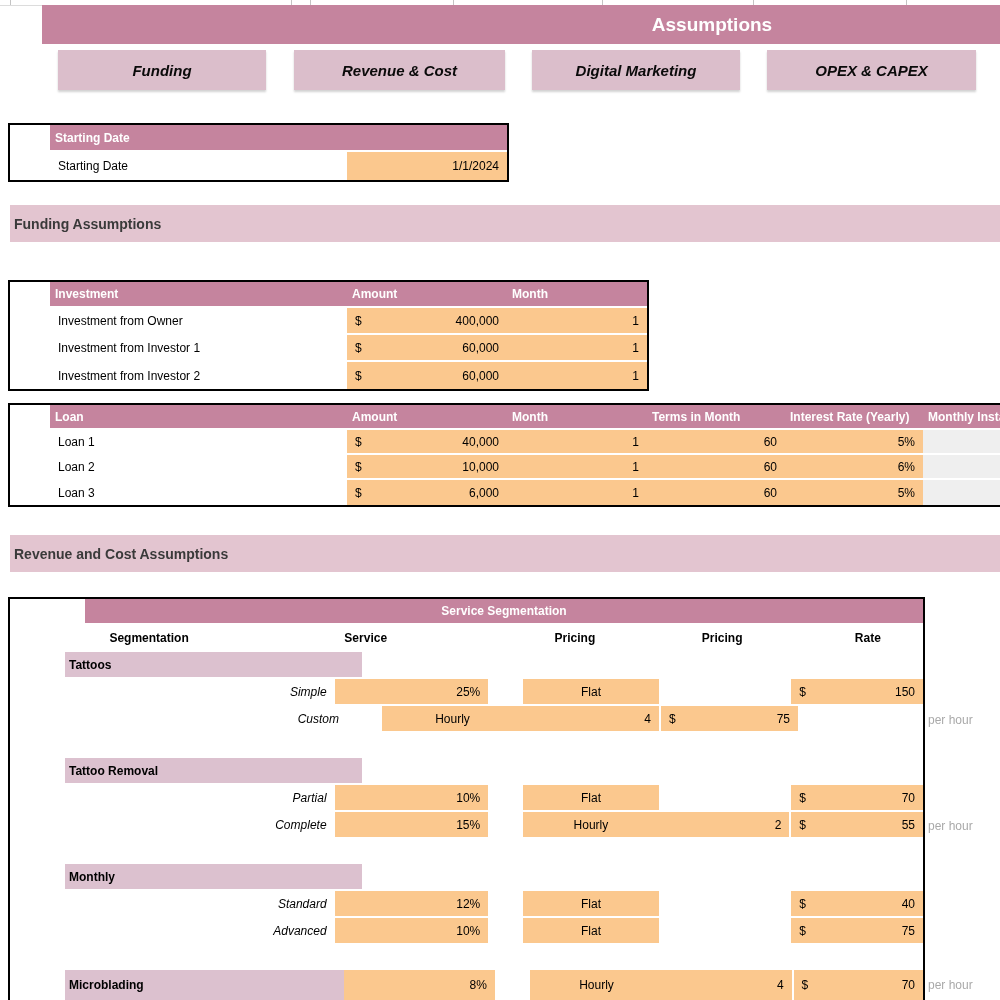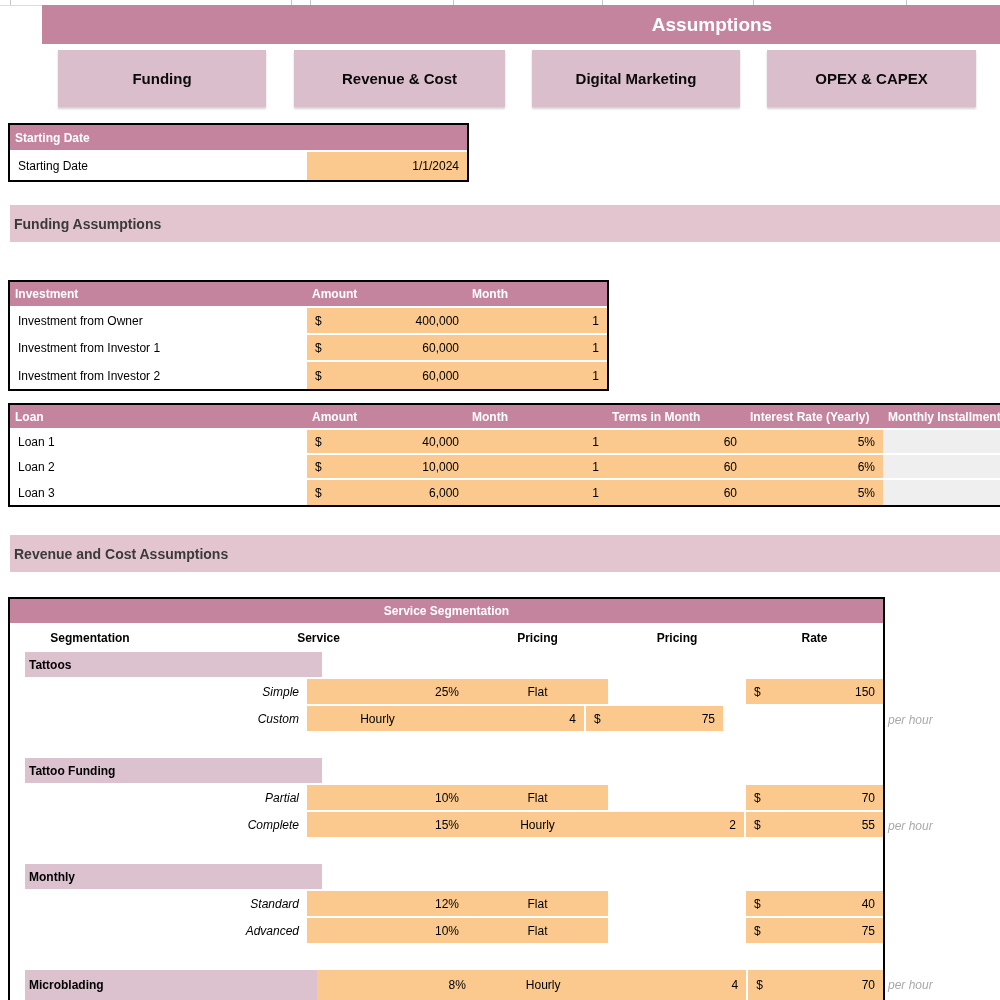--- a/index.html
+++ b/index.html
@@ -18,45 +18,45 @@
   }
   .abs{position:absolute;}
   
   .topstrip{top:0;left:0;width:1000px;height:5px;background:#fff;border-bottom:1px solid #dcdcdc;}
   .tick{position:absolute;top:0;width:1px;height:5px;background:#c4c4c4;}
   
   .titlebar{top:5px;left:10px;width:990px;height:39px;background:var(--rose);margin-left:32px;}
   .titlebar span{position:absolute;left:670px;top:50%;transform:translate(-50%,-50%);
     color:#fff;font-size:19px;font-weight:bold;white-space:nowrap;}
   
-  .navbtn{position:absolute;top:50px;height:57px;background:var(--btnpink);border:none;
-    font-family:"Liberation Sans",sans-serif;font-size:15px;font-weight:bold;color:#0a0a0a;
+  .navbtn{position:absolute;top:50px;height:40px;background:var(--btnpink);border:none;
+    font-family:"Liberation Sans",sans-serif;font-size:15px;font-weight:bold;font-style:italic;color:#0a0a0a;
     box-shadow:0 2px 2px rgba(0,0,0,0.18);cursor:pointer;}
   
   .sectionbar{left:10px;width:990px;height:37px;background:var(--sectionpink);
     display:flex;align-items:center;}
   .sectionbar span{font-size:14px;font-weight:bold;color:#3a3a3a;padding-left:4px;}
   
-  .tbl{border:2px solid #000;background:#fff;}
+  .tbl{border:2px solid #000;background:#fff;padding-left:40px;}
   .r{display:flex;}
   .c{box-sizing:border-box;display:flex;align-items:center;font-size:12px;
      padding:0 8px;border-bottom:2px solid #fff;overflow:hidden;white-space:nowrap;}
   .r:last-child .c{border-bottom:none;}
   .hdr{background:var(--rose);color:#fff;font-weight:bold;padding:0 5px;}
   .cat{background:var(--catpink);font-weight:bold;padding:0 4px;margin-left:15px;}
   .orange{background:var(--orange);}
   .grayc{background:var(--gray);}
   .right{justify-content:flex-end;}
-  .center{justify-content:center;}
+  .center{justify-content:center;margin-left:35px;}
   .money{justify-content:space-between;}
   .italic{font-style:italic;}
   .bold{font-weight:bold;}
   .gapR{border-right:2px solid #fff;}
   .note{position:absolute;left:878px;top:50%;transform:translateY(-50%);
-    color:var(--note);font-style:italic;font-size:12px;white-space:nowrap;}
+    color:var(--note);font-size:12px;white-space:nowrap;}
   .rowrel{position:relative;}
   
   .stw0{width:297px}.stw1{width:160px}
   .iw0{width:297px}.iw1{width:160px}.iw2{width:140px}
   .lw0{width:297px}.lw1{width:160px}.lw2{width:140px}.lw3{width:138px}.lw4{width:138px}.lw5{flex:1;min-width:117px}
   .sw0{width:297px}.sw1{width:160px}.sw2{width:141px}.sw3{width:138px}.sw4{width:137px}
   .full{width:100%}
 </style>
 </head>
 <body>
@@ -213,21 +213,21 @@
       <span>75</span>
     </div>
     <span class="note">per hour</span>
   </div>
 
   <div class="r" style="height:25px">
       <div class="c full"></div>
     </div>
 
   <div class="r" style="height:27px">
-    <div class="c sw0 cat">Tattoo Funding</div>
+    <div class="c sw0 cat">Tattoo Removal</div>
     <div class="c" style="flex:1"></div>
   </div>
 
   <div class="r rowrel" style="height:27px">
     <div class="c sw0 right italic">Partial</div>
     <div class="c sw1 orange right">10%</div>
     <div class="c sw2 orange center">Flat</div>
     <div class="c sw3 right"></div>
     <div class="c sw4 orange money">
       <span>$</span>

